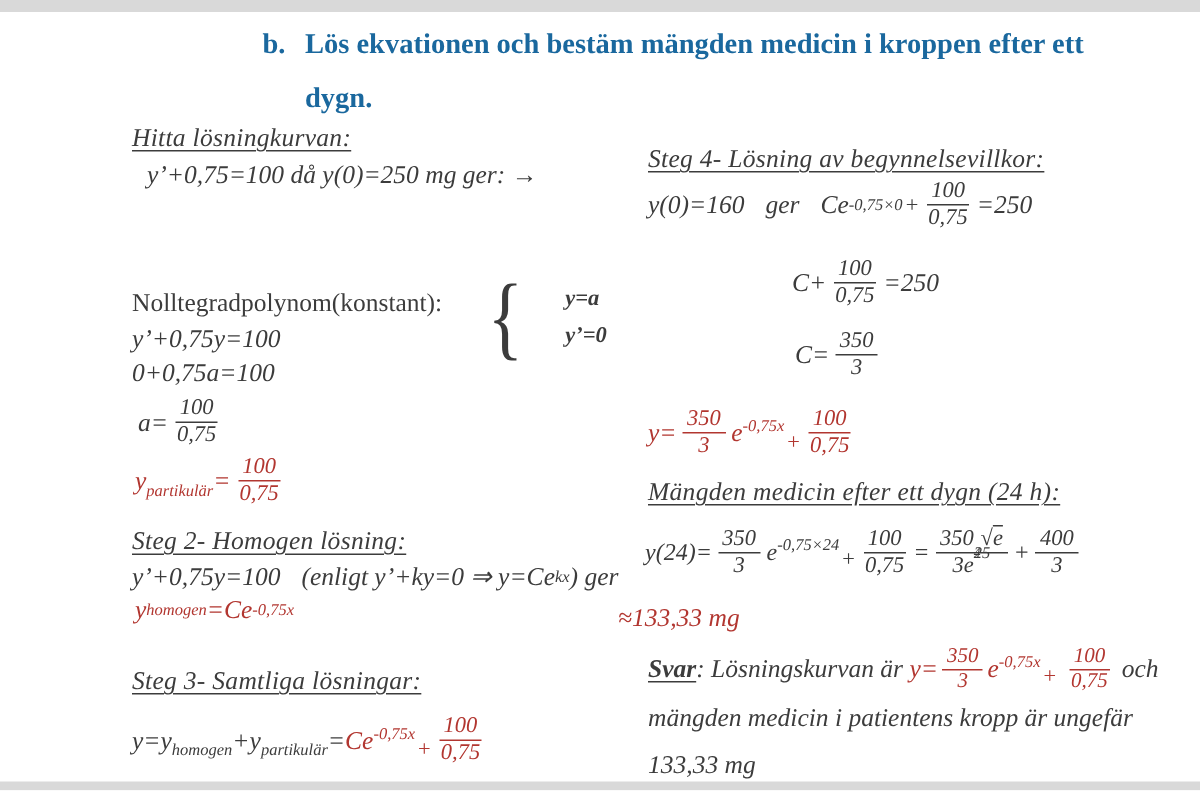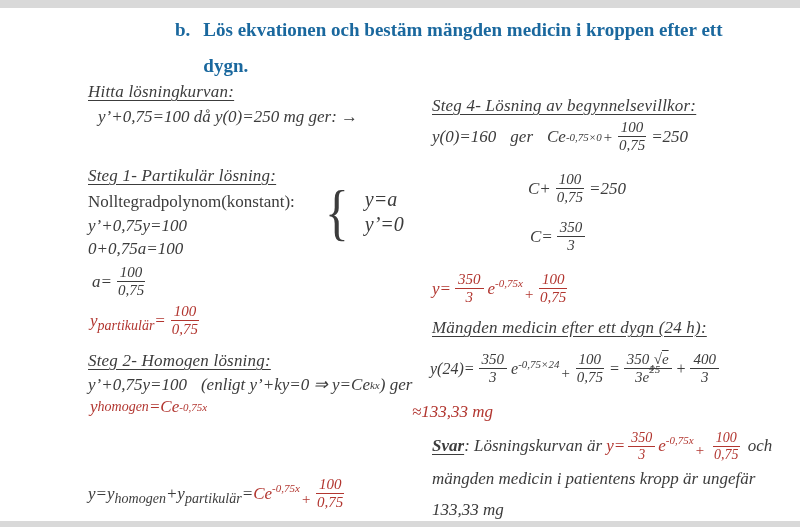--- a/index.html
+++ b/index.html
@@ -21,28 +21,28 @@
   .plain{font-style:normal;}
   .red{color:#b23630;}
   .blk{color:#3c3c3c;}
 
   .frac{display:inline-flex;flex-direction:column;align-items:center;vertical-align:middle;
         font-size:15px;line-height:1.12;margin:0 4px;position:relative;top:-1px;font-style:italic;justify-content:space-between;}
   .frac .num{border-bottom:1.4px solid currentColor;padding:0 3px;display:inline-flex;align-items:flex-end;}
   .frac .den{padding:0 2px;display:inline-flex;align-items:flex-start;}
 
   .sup{font-size:11px;vertical-align:super;line-height:0;}
-  .sub{font-size:14px;vertical-align:sub;line-height:0;}
+  .sub{font-size:11px;vertical-align:sub;line-height:0;}
   .lowplus{font-size:15px;vertical-align:sub;line-height:0;margin-left:1px;}
   .tiny-sup{font-size:9px;vertical-align:super;line-height:0;}
   .overline-e{text-decoration:overline;}
 
   .sys{display:flex;align-items:center;}
   .brace{font-size:62px;font-weight:300;line-height:58px;transform:scaleX(.8);color:#3c3c3c;}
-  .sys-rows{margin-left:13px;font-style:italic;font-size:20px;line-height:25px;}
+  .sys-rows{margin-left:25px;font-style:italic;font-size:15px;line-height:25px;font-weight:bold;}
 
   .svar-par{font-style:italic;font-size:17px;line-height:31px;width:348px;white-space:normal;}
   .svar-label{font-weight:bold;text-decoration:underline;text-underline-offset:3px;}
   .svar-par .frac{font-size:14px;margin:0 3px;}
   .inline-math{white-space:nowrap;}
   .gap{display:inline-block;width:14px;}
 </style>
 </head>
 <body>
 
@@ -51,21 +51,20 @@
   <div class="strip strip-bottom"></div>
 
   <div class="abs title" style="left:175px;top:12px;">
     <span class="marker">b.</span>
     <div class="txt">Lös ekvationen och bestäm mängden medicin i kroppen efter ett dygn.</div>
   </div>
 
   <div class="abs heading" style="left:88px;top:82px;text-align:center;">Hitta lösningkurvan:</div>
   <div class="abs math" style="left:88px;top:107px;margin-left:10px;">y’+0,75=100 då y(0)=250 mg ger: →</div>
 
-  <div class="abs heading" style="left:88px;top:166px;">Steg 1- Partikulär lösning:</div>
   <div class="abs math plain" style="left:88px;top:192px;">Nolltegradpolynom(konstant):</div>
   <div class="abs math" style="left:88px;top:216px;">y’+0,75y=100</div>
   <div class="abs math" style="left:88px;top:239px;">0+0,75a=100</div>
 
   <div class="abs sys" style="left:322px;top:183px;">
     <span class="brace">{</span>
     <span class="sys-rows">
       <span style="display:block;">y=a</span>
       <span style="display:block;">y’=0</span>
     </span>
@@ -95,20 +94,21 @@
       <span class="sup">kx</span>
       <span>) ger</span>
   </div>
   <div class="abs math red" style="left:90px;top:397px;">
     <span>y</span>
       <span class="sub">homogen</span>
       <span>=Ce</span>
       <span class="sup">-0,75x</span>
   </div>
 
+  <div class="abs heading" style="left:88px;top:444px;">Steg 3- Samtliga lösningar:</div>
   <div class="abs math" style="left:88px;top:477px;">
     <span class="blk"><span>y=y</span><span class="sub">homogen</span><span>+y</span><span class="sub">partikulär</span><span>=</span></span>
       <span class="red"><span>Ce</span><span class="sup">-0,75x</span><span class="lowplus">+</span></span>
     <span class="frac red">
       <span class="num">100</span>
       <span class="den">0,75</span>
     </span>
   </div>
 
   <div class="abs heading" style="left:432px;top:96px;">Steg 4- Lösning av begynnelsevillkor:</div>

